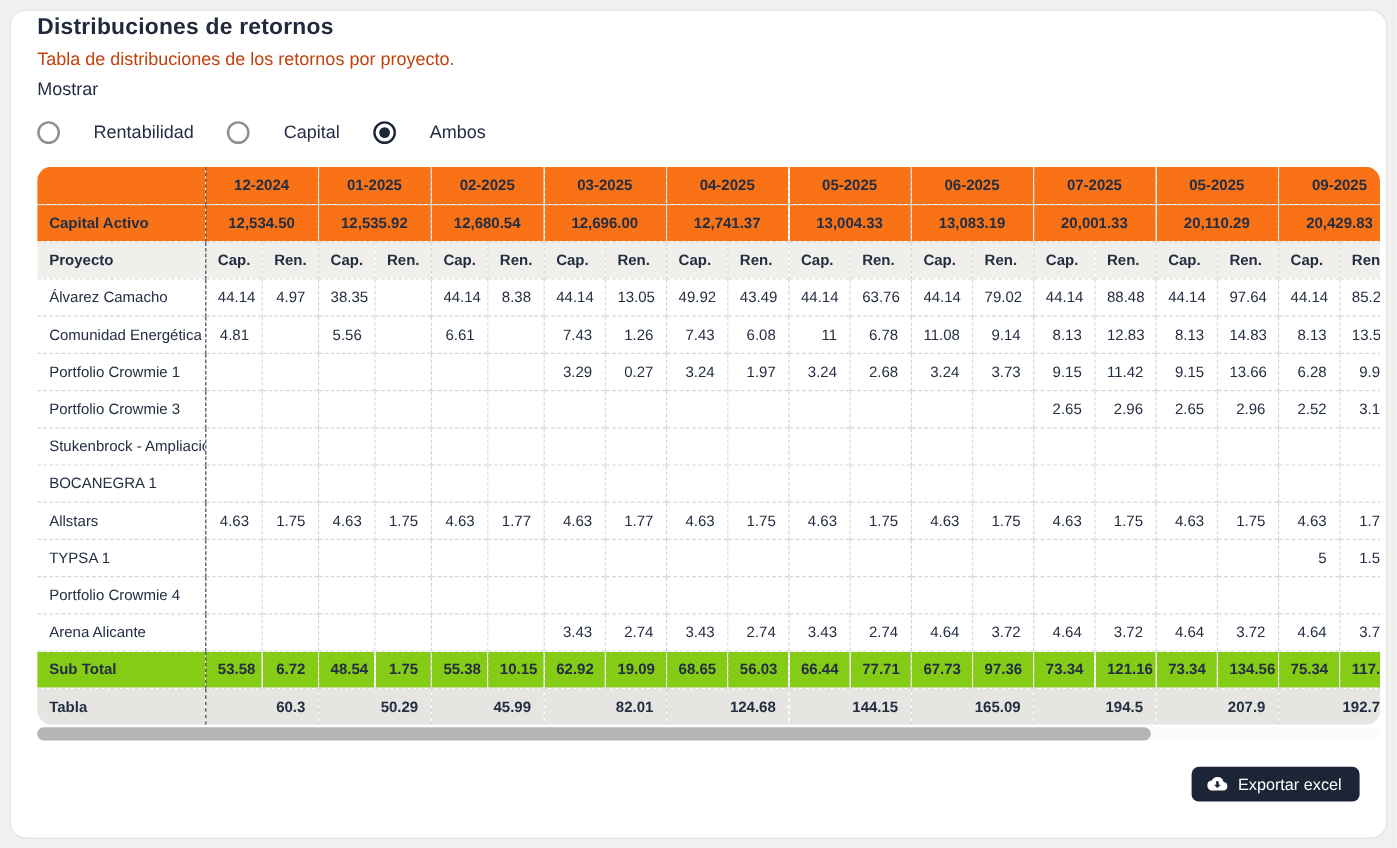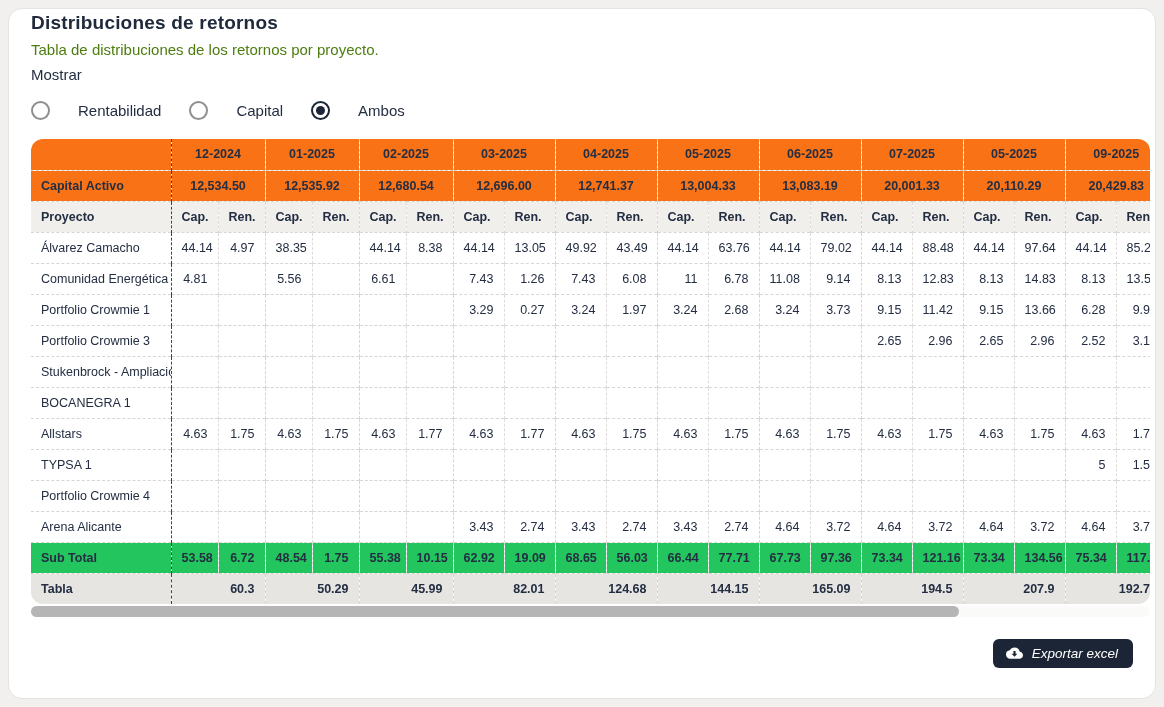--- a/index.html
+++ b/index.html
@@ -21,21 +21,21 @@
   }
   .title {
     font-size: 19px;
     font-weight: 600;
     color: #202a3c;
     letter-spacing: .2px;
   }
   .subtitle {
     margin-top: 7px;
     font-size: 15px;
-    color: #4d7c0f;
+    color: #c2410c;
   }
   .show-label {
     margin-top: 8px;
     font-size: 15px;
     color: #242e42;
   }
   .radio-row {
     margin-top: 14px;
     display: flex;
     align-items: center;
@@ -95,21 +95,21 @@
   tr.r-proyecto th { background: #f0efec; }
   tr.r-months th:first-child { border-top: none; }
   tr.r-months th { border-top: none; }
   th.month-name, th.capital-val { text-align: center; font-weight: 700; }
   th.row-label { text-align: left; font-weight: 700; }
   th.colhead { text-align: left; font-weight: 700; }
   td.project-name { text-align: left; }
   .pair-start { border-left: 1px dashed #d7d6d3; }
   .sub-div   { border-left: 1px dashed #dedddb; }
   .dark-div  { border-left: 1px dashed #3c4350 !important; }
-  tr.r-subtotal td { background: #22c55e; font-weight: 700; }
+  tr.r-subtotal td { background: #84cc16; font-weight: 700; }
   tr.r-total td { background: #e6e5e2; font-weight: 700; }
   tbody td { background: #ffffff; }
   tr.r-subtotal td.row-label-td, tr.r-total td.row-label-td { text-align: left; }
 
   
   .hscroll {
     margin-top: 2px;
     width: 1119px;
     height: 11px;
     border-radius: 6px;
@@ -137,21 +137,20 @@
     align-items: center;
     gap: 9px;
     background: #1b2536;
     color: #ffffff;
     border: none;
     border-radius: 6px;
     padding: 7px 15px 7px 13px;
     font-size: 13.5px;
     font-family: "Liberation Sans", sans-serif;
     cursor: pointer;
-    font-style: italic;
   }
   .export-btn svg { display: block; }
 </style>
 </head>
 <body>
 
 <div class="card">
   <div class="title">Distribuciones de retornos</div>
   <div class="subtitle">Tabla de distribuciones de los retornos por proyecto.</div>
   <div class="show-label">Mostrar</div>

